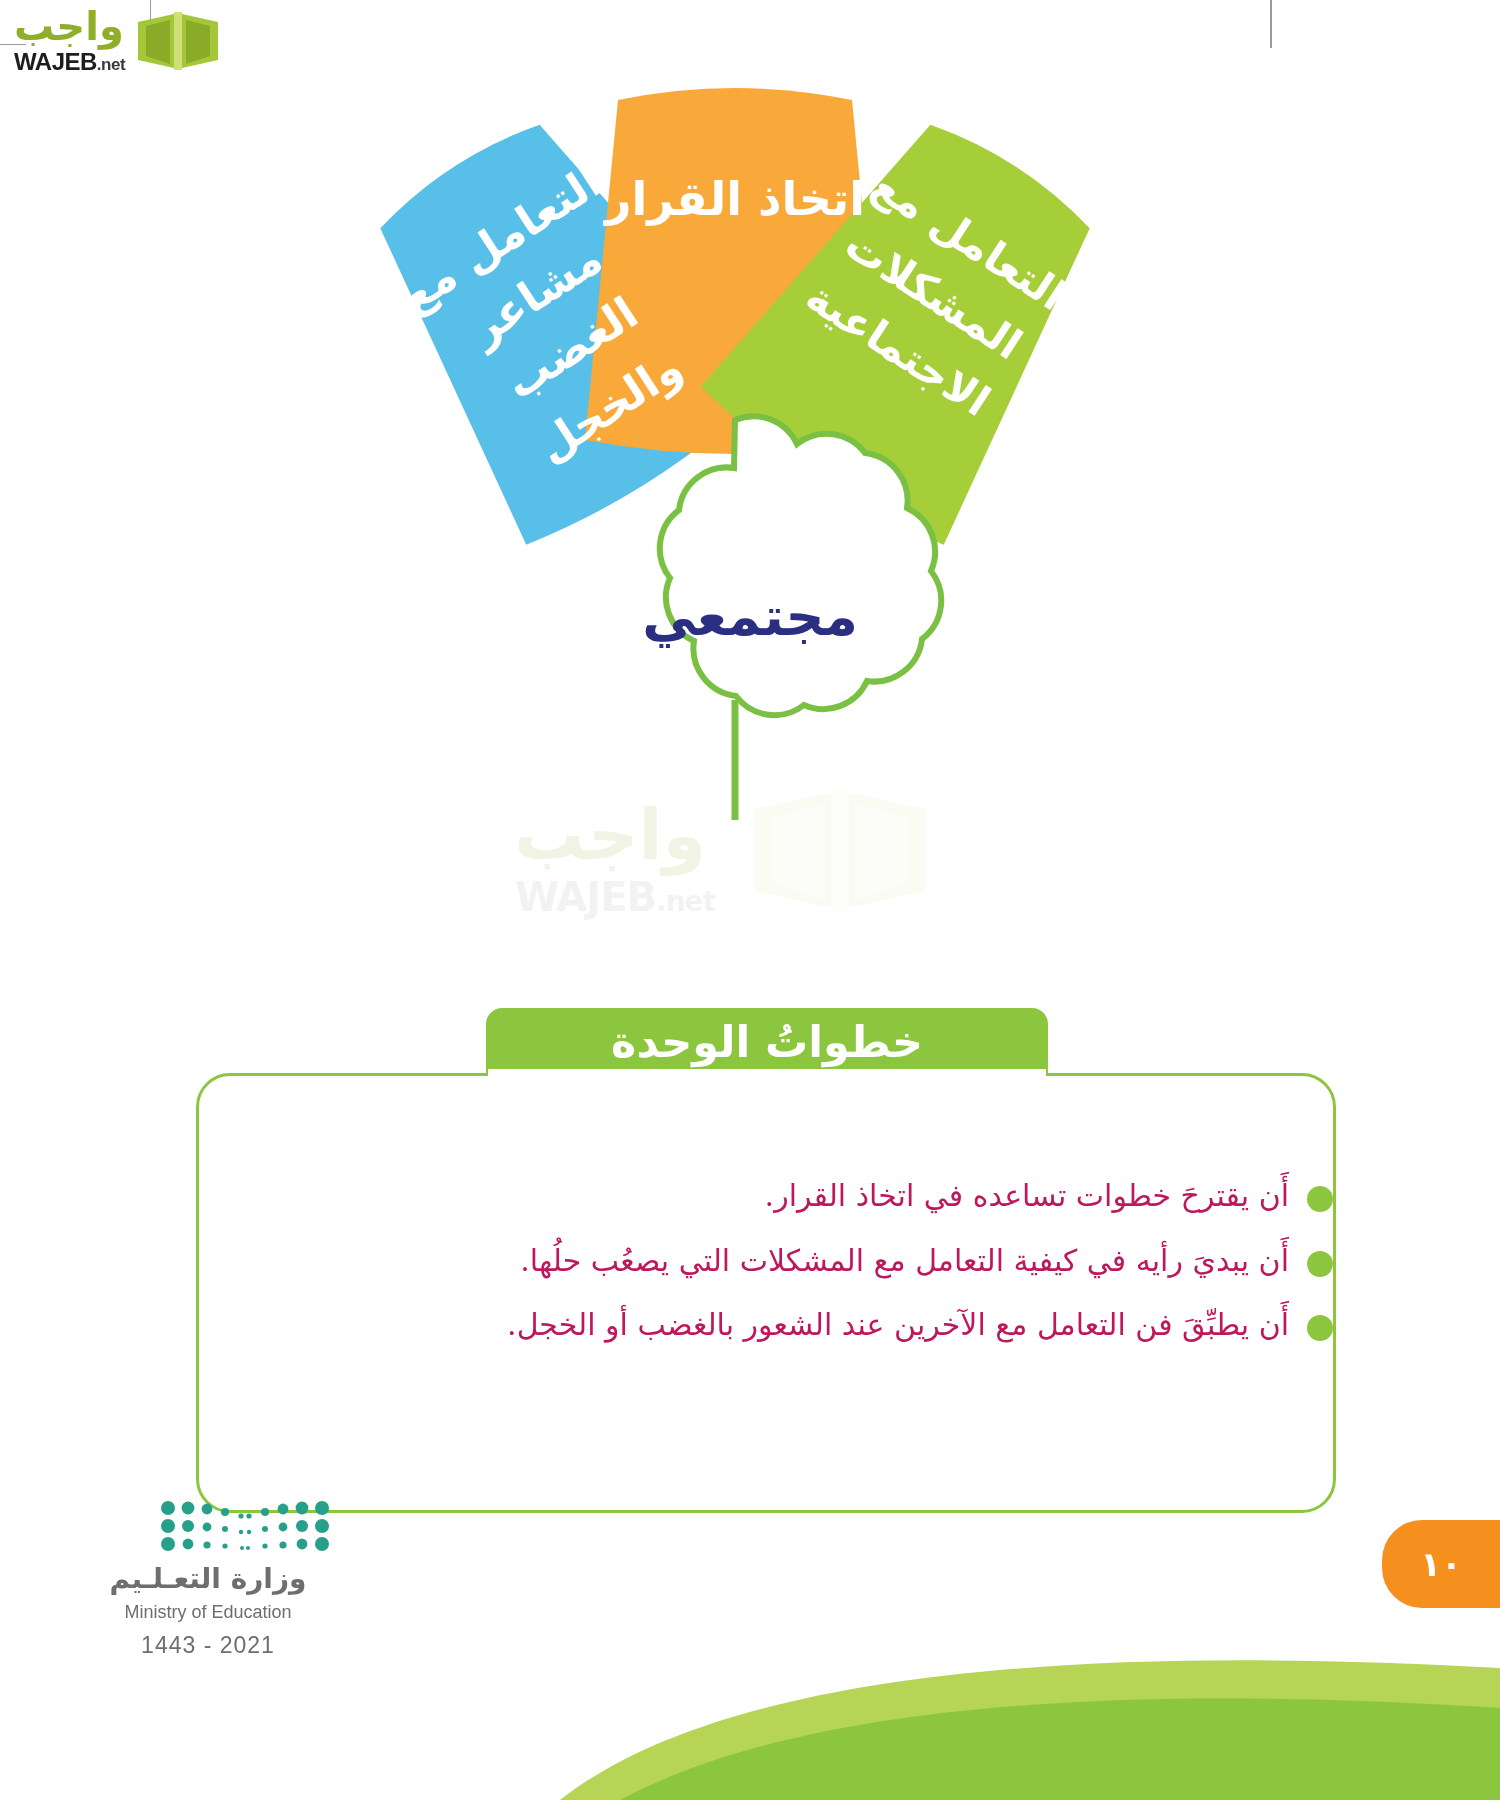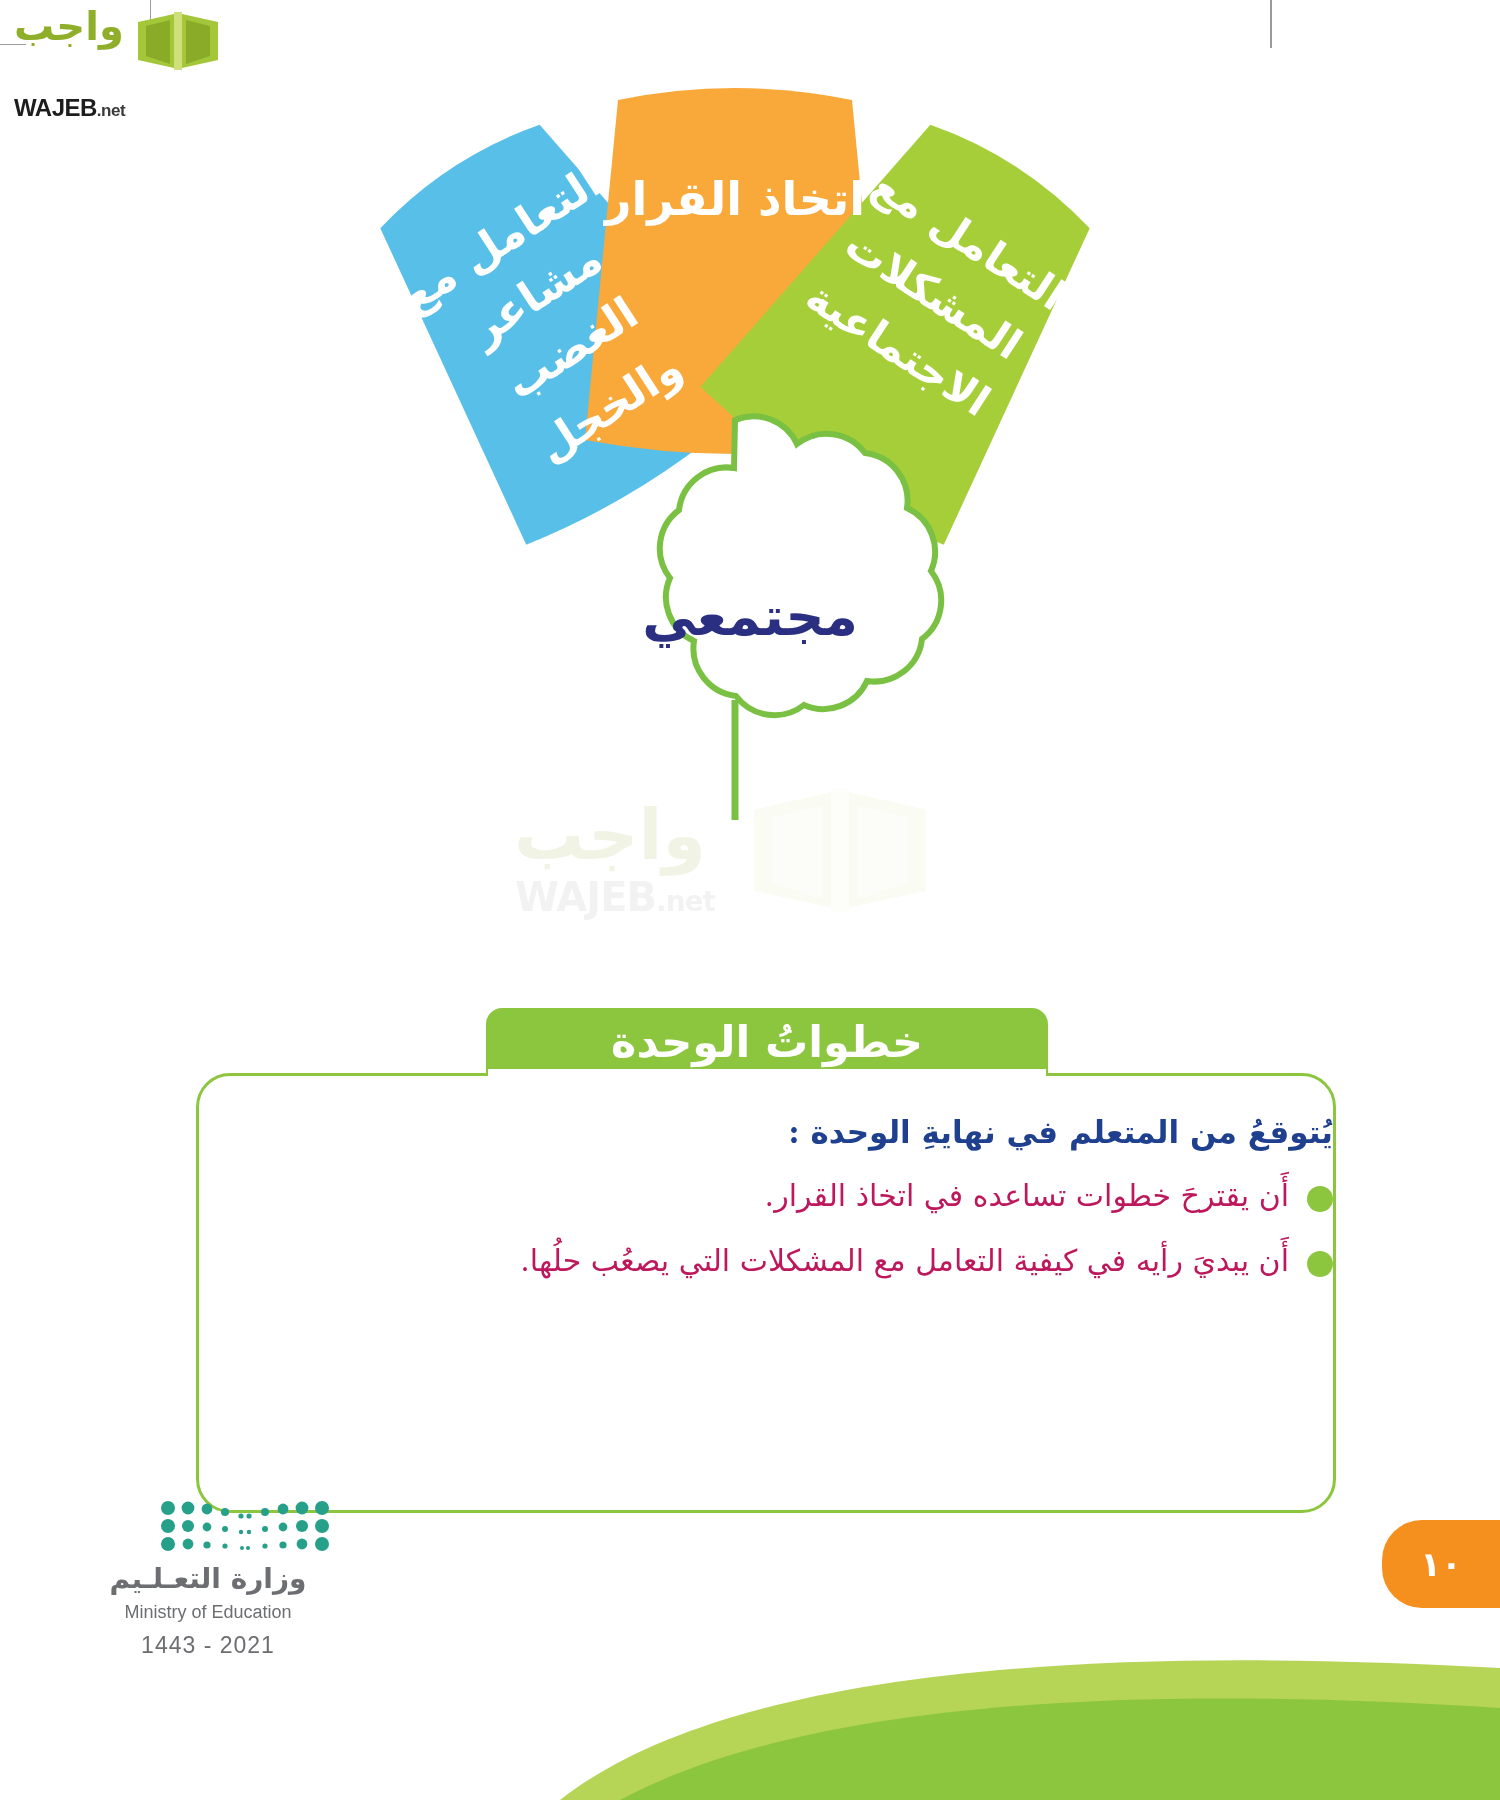--- a/index.html
+++ b/index.html
@@ -15,21 +15,21 @@
   .wajeb-logo{position:absolute;left:8px;top:4px;width:220px;height:72px;}
   .wajeb-ar{
     position:absolute;left:6px;top:2px;
     font-size:40px;font-weight:bold;color:#8fae29;
     font-family:"DejaVu Sans",sans-serif;line-height:1;
     direction:rtl;
   }
   .wajeb-en{
     position:absolute;left:6px;top:44px;
     font-size:24px;font-weight:bold;color:#1d1d1d;
-    font-family:"Liberation Sans",sans-serif;letter-spacing:-0.5px;margin-top:46px;
+    font-family:"Liberation Sans",sans-serif;letter-spacing:-0.5px;
   }
   .wajeb-en .net{color:#3a3a3a;font-size:17px;}
   .wajeb-book{position:absolute;left:128px;top:6px;width:84px;height:62px;}
 
   
   .crop-tl-v{position:absolute;left:150px;top:0;width:1px;height:44px;background:#9a9a9a;}
   .crop-tl-h{position:absolute;left:0;top:44px;width:26px;height:1px;background:#9a9a9a;}
   .crop-tr{position:absolute;right:228px;top:0;width:2px;height:48px;background:#9a9a9a;}
 
   
@@ -222,30 +222,33 @@
       <path d="M50 10 L74 16 L74 46 L50 54 Z" fill="#e8efc9"></path>
       <rect x="38" y="2" width="8" height="58" fill="#eef3d8"></rect>
     </svg>
   </div>
 
   <div class="obj-banner">
     <span>خطواتُ الوحدة</span>
   </div>
 
   <div class="obj-box">
-    <div class="obj-intro">يُتوقعُ من المتعلم في نهايةِ الوحدة :</div>
 
     <div class="obj-list">
       <div class="obj-item">
         <div class="obj-bullet"></div>
         <div class="obj-text">أَن يقترحَ خطوات تساعده في اتخاذ القرار.</div>
       </div>
       <div class="obj-item">
         <div class="obj-bullet"></div>
         <div class="obj-text">أَن يبديَ رأيه في كيفية التعامل مع المشكلات التي يصعُب حلُها.</div>
+      </div>
+      <div class="obj-item">
+        <div class="obj-bullet"></div>
+        <div class="obj-text">أَن يطبِّقَ فن التعامل مع الآخرين عند الشعور بالغضب أو الخجل.</div>
       </div>
     </div>
   </div>
   <div class="obj-mask"></div>
 
   <div class="moe">
     <svg class="moe-dots" viewBox="0 0 170 52">
       <g fill="#27a08a">
         <circle cx="8" cy="8" r="7"></circle>
           <circle cx="28" cy="8" r="6.4"></circle>

